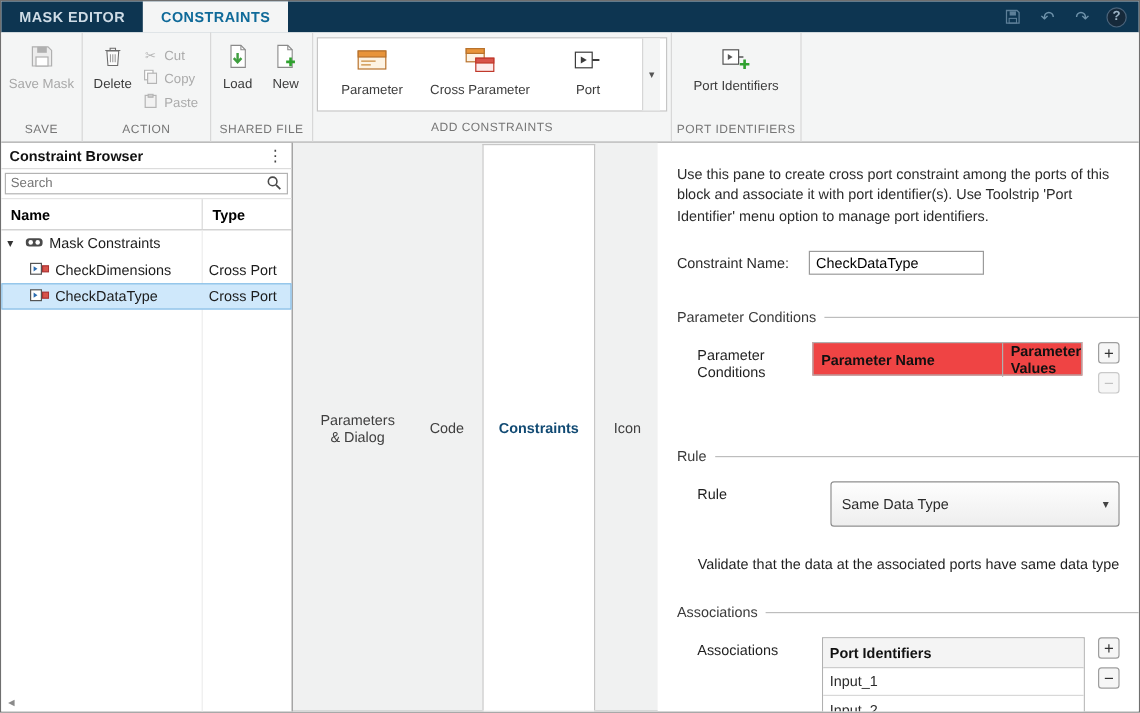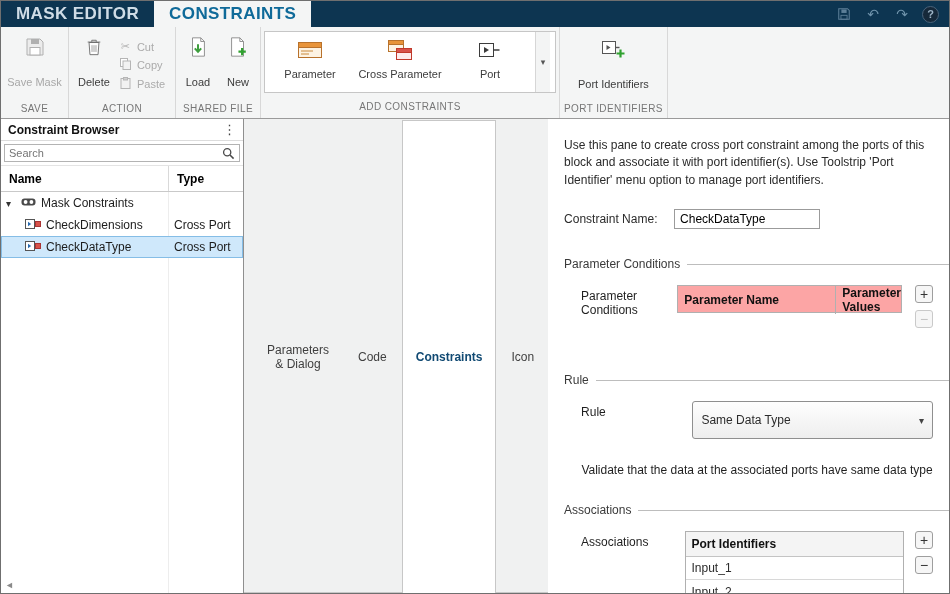--- a/index.html
+++ b/index.html
@@ -2,32 +2,32 @@
 <html><head>
 <meta charset="utf-8">
 <style>
   * { margin:0; padding:0; box-sizing:border-box; }
   html,body { background:#fff; }
   body { font-family:"Liberation Sans", sans-serif; }
   .app { width:950px; height:594px; border:1px solid #6f6f6f; background:#fff; display:flex; flex-direction:column; overflow:hidden; position:relative; }
 
   
   .titlebar { flex:0 0 26px; background:#0d3551; display:flex; align-items:stretch; }
-  .tb-tab { padding:0 15px; display:flex; align-items:center; font-size:17px; font-weight:bold; color:#cfdce6; letter-spacing:.4px; cursor:default; }
+  .tb-tab { padding:0 15px; display:flex; align-items:center; font-size:12px; font-weight:bold; color:#cfdce6; letter-spacing:.4px; cursor:default; }
   .tb-tab.active { background:#f4f5f5; color:#0f6a99; }
   .tb-icons { margin-left:auto; display:flex; align-items:center; gap:11px; padding-right:10px; }
   .tb-icon { width:18px; height:18px; display:flex; align-items:center; justify-content:center; font-size:14px; color:#6f93ab; }
   .tb-help { width:17px; height:17px; border-radius:50%; background:#16293a; border:1px solid #4a637a; color:#9db4c6; font-size:11px; font-weight:bold; display:flex; align-items:center; justify-content:center; }
 
   
   .ribbon { flex:0 0 92px; background:#f4f5f5; display:flex; border-bottom:1px solid #9a9a9a; }
   .rsection { display:flex; flex-direction:column; border-right:1px solid #d8d8d8; flex:0 0 auto; }
   .rcontent { flex:1; display:flex; align-items:flex-start; justify-content:center; padding:4px 2px 0; }
   .rlabel { height:17px; font-size:10px; color:#767676; text-align:center; line-height:15px; letter-spacing:.4px; white-space:nowrap; padding:0 4px; }
-  .bigbtn { width:56px; display:flex; flex-direction:column; align-items:center; gap:16px; padding-top:5px; font-size:11px; color:#3c3c3c; text-align:center; background:none; border:none; font-family:inherit; line-height:1.1; }
+  .bigbtn { width:56px; display:flex; flex-direction:column; align-items:center; gap:3px; padding-top:5px; font-size:11px; color:#3c3c3c; text-align:center; background:none; border:none; font-family:inherit; line-height:1.1; }
   .bigbtn.disabled { color:#a8a8a8; }
   .bigbtn.narrow { width:40px; }
   .smallbtns { display:flex; flex-direction:column; justify-content:flex-start; gap:3px; padding-top:8px; }
   .smallbtn { display:flex; align-items:center; gap:5px; font-size:11px; color:#ababab; padding:1px 5px; background:none; border:none; font-family:inherit; }
   .smallbtn .si { width:13px; text-align:center; color:#b5b5b5; font-size:11px; }
   .gallery { margin:4px 3px 6px; background:#fff; border:1px solid #c6c6c6; display:flex; align-items:stretch; height:62px; }
   .gitem { width:90px; display:flex; flex-direction:column; align-items:center; padding-top:7px; gap:4px; font-size:11px; color:#3c3c3c; text-align:center; line-height:1.15; background:none; border:none; font-family:inherit; }
   .gdrop { width:15px; border-left:1px solid #d6d6d6; background:#f3f4f4; display:flex; align-items:center; justify-content:center; color:#555; font-size:9px; border-top:none; border-right:none; border-bottom:none; font-family:inherit; }
   .rfill { flex:1; border-right:none; }
 
@@ -66,21 +66,21 @@
   .namerow label { width:110px; }
   .namerow input { width:146px; height:20px; border:1px solid #9b9b9b; font-size:12px; padding:0 5px; font-family:inherit; outline:none; }
   .sect-head { display:flex; align-items:center; width:452px; color:#3a3a3a; }
   .sect-head .line { flex:1; height:1px; background:#bdbdbd; margin-left:7px; }
   .sect-body { display:flex; margin-top:14px; margin-left:17px; align-items:flex-start; }
   .sect-label { width:136px; padding-top:4px; color:#1f1f1f; }
   .pc-sect { margin-top:28px; }
   .rule-sect { margin-top:30px; }
   .assoc-sect { margin-top:26px; }
   .pc-body { min-height:58px; }
-  .pc-table { width:296px; border:1px solid #b0b0b0; display:grid; grid-template-columns:157px 1fr; height:28px; background:#fca5a5; }
+  .pc-table { width:296px; border:1px solid #b0b0b0; display:grid; grid-template-columns:157px 1fr; height:28px; background:#ef4444; }
   .pc-table > div { display:flex; align-items:center; padding-left:6px; font-weight:bold; color:#111; }
   .pc-table > div + div { border-left:1px solid #b0b0b0; }
   .pmcol { display:flex; flex-direction:column; gap:7px; margin-left:13px; }
   .pmcol.assoc { margin-left:11px; }
   .pm { width:18px; height:18px; border:1px solid #9e9e9e; border-radius:3px; background:#f6f6f6; font-size:14px; line-height:15px; text-align:center; color:#333; padding:0; font-family:inherit; }
   .pm.disabled { color:#c2c2c2; border-color:#c9c9c9; }
   .dropdown { width:290px; height:38px; border:1px solid #8f8f8f; border-radius:3px; background:linear-gradient(#fefefe,#eeeeee); display:flex; align-items:center; justify-content:space-between; padding:0 8px; cursor:default; }
   .dd-arrow { font-size:10px; color:#444; }
   .hint { margin-top:24px; margin-left:17px; color:#1f1f1f;text-align:center; }
   .assoc-table { width:288px; border:1px solid #b0b0b0; }

